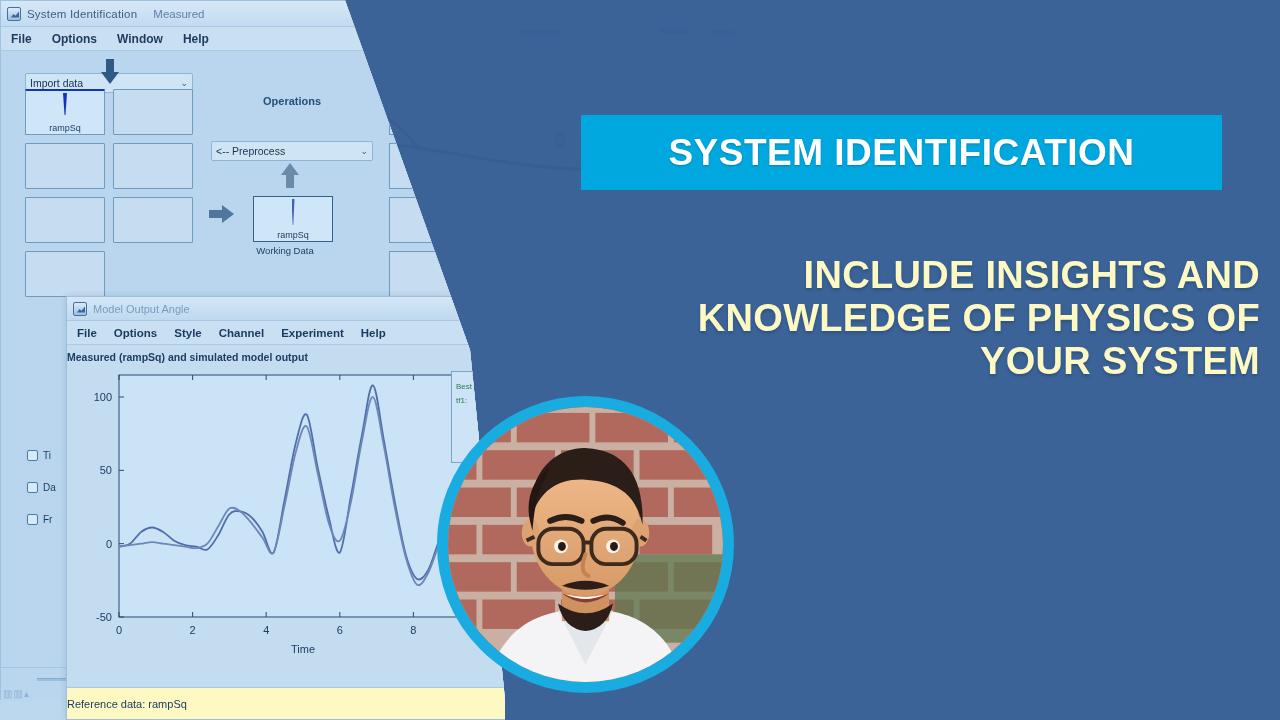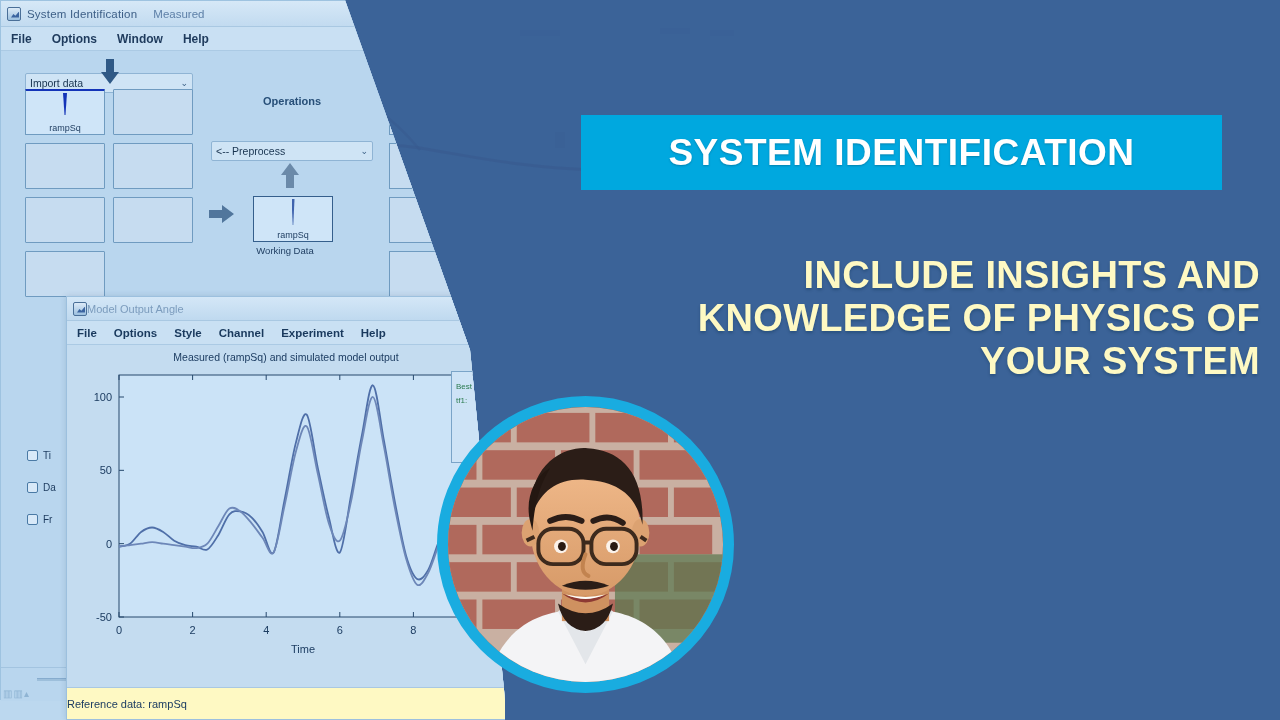--- a/index.html
+++ b/index.html
@@ -143,33 +143,33 @@
   }
 
   
   #mo-window {
     position:absolute; left:66px; top:296px; width:440px; height:424px;
     background:#c4dcf0; border:1px solid #9cc0de;
     box-shadow:0 0 6px rgba(40,70,110,.18);
   }
   #mo-titlebar {
     height:24px; background:linear-gradient(#d4e7f7,#bfd9ef);
-    display:flex; align-items:center; gap:0; padding:0 6px;
+    display:flex; align-items:center; gap:6px; padding:0 6px;
     border-bottom:1px solid #a9c8e2;
   }
   #mo-title-text { font-size:11px; color:#7c9cbd; }
   #mo-menubar {
     height:24px; background:#c9e0f3; display:flex; align-items:center;
     gap:17px; padding:0 10px; border-bottom:1px solid #abcae4;
     font-size:11.5px; color:#19395d; font-weight:bold;
   }
   #mo-plotarea { position:relative; height:340px; background:#c4dcf0; }
   #plot-title {
-    position:absolute; top:6px; left:0; right:0; text-align:center;
-    font-size:10.5px; color:#1d3d62;
+    position:absolute; top:6px; left:0; right:0; 
+    font-size:10.5px; color:#1d3d62;font-weight:bold;
   }
   #plot-svg { position:absolute; left:0; top:18px; }
   #mo-statusbar {
     position:absolute; left:0; bottom:0; width:100%; height:32px;
     background:#fef9c3; border-top:1px solid #a9c8e2;
     display:flex; align-items:center; justify-content:flex-start;
     font-size:11px; color:#1d3d62;
   }
 
   

